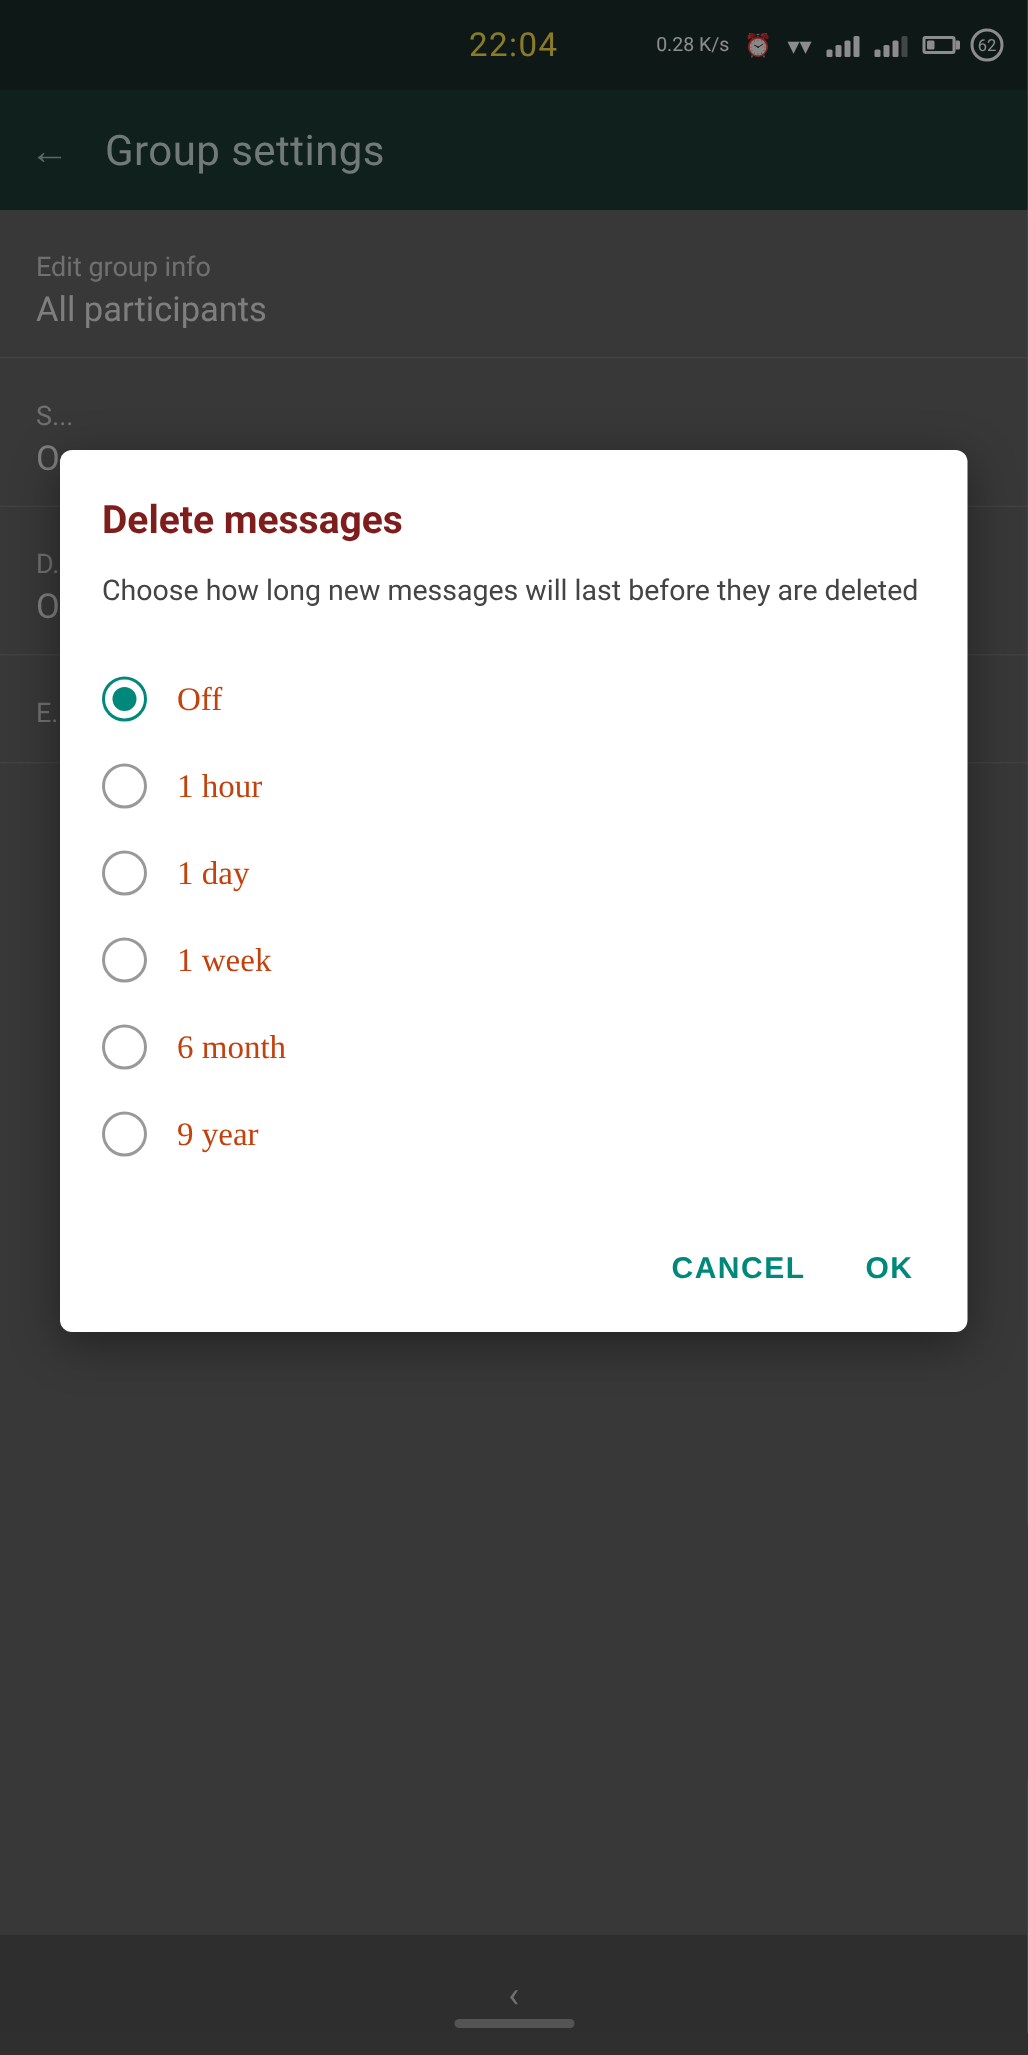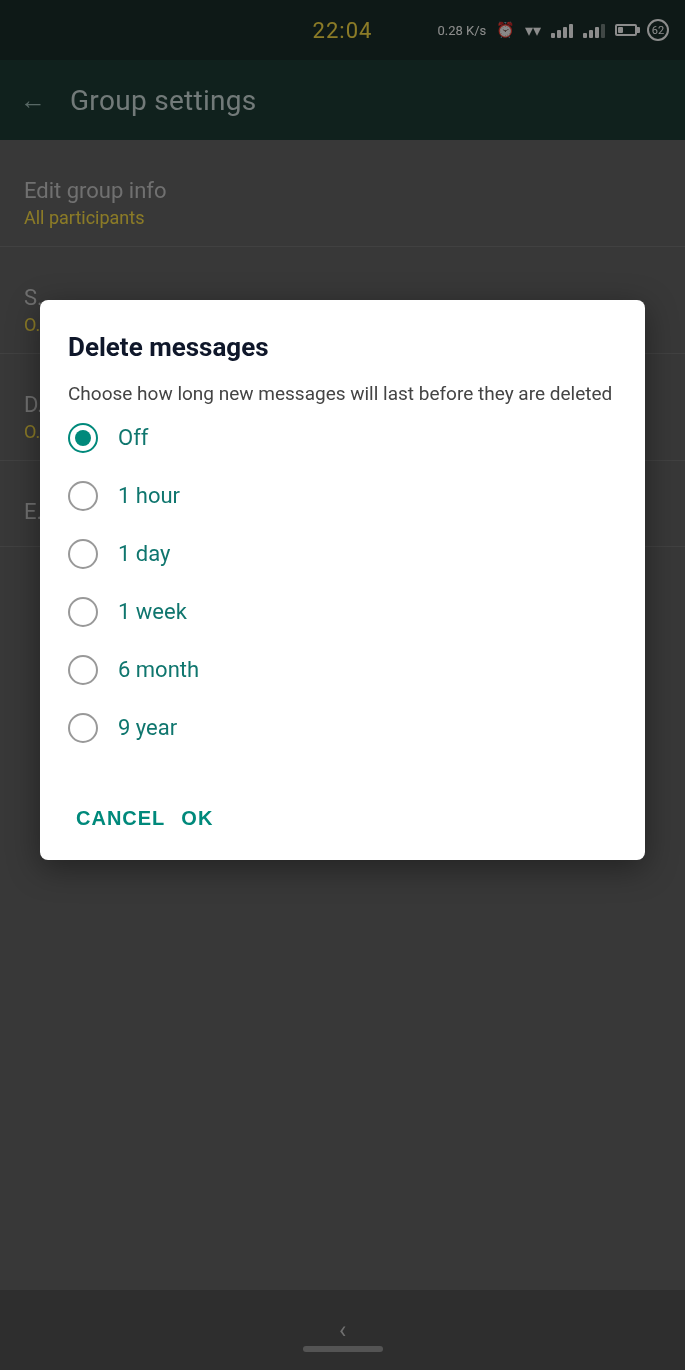--- a/index.html
+++ b/index.html
@@ -83,29 +83,28 @@
       padding: 0;
       z-index: 0;
     }
 
     .bg-item {
       padding: 28px 24px 18px;
       border-bottom: 1px solid #777;
     }
 
     .bg-item-title {
-      font-size: 22px;
+      font-size: 18px;
       color: #ccc;
       margin-bottom: 4px;
-      margin-top: 10px;
     }
 
     .bg-item-sub {
-      font-size: 18px;
-      color: #fde047;
+      font-size: 23px;
+      color: #e5e5e5;
     }
 
     .bg-item-partial {
       padding: 28px 24px 18px;
       border-bottom: 1px solid #777;
     }
 
     
     .overlay-backdrop {
       position: absolute;
@@ -126,28 +125,29 @@
       background: white;
       border-radius: 8px;
       z-index: 20;
       padding: 32px 28px 20px;
       box-shadow: 0 8px 32px rgba(0,0,0,0.4);
     }
 
     .dialog-title {
       font-size: 26px;
       font-weight: 700;
-      color: #0f172a;
+      color: #7f1d1d;
       margin-bottom: 18px;
     }
 
     .dialog-description {
       font-size: 19px;
       color: #444;
       line-height: 1.5;
+      margin-bottom: 28px;
     }
 
     
     .radio-option {
       display: flex;
       align-items: center;
       gap: 20px;
       padding: 14px 0;
       cursor: pointer;
     }
@@ -169,26 +169,29 @@
 
     .radio-inner {
       width: 16px;
       height: 16px;
       border-radius: 50%;
       background: #00897b;
     }
 
     .radio-label {
       font-size: 22px;
-      color: #0f766e;
+      color: #c2410c;
+      font-family: Liberation Serif, serif;
     }
 
     
     .dialog-actions {
       display: flex;
+      justify-content: flex-end;
+      gap: 24px;
       margin-top: 28px;
       padding-top: 12px;
     }
 
     .dialog-btn {
       font-size: 20px;
       font-weight: 600;
       color: #00897b;
       background: none;
       border: none;

